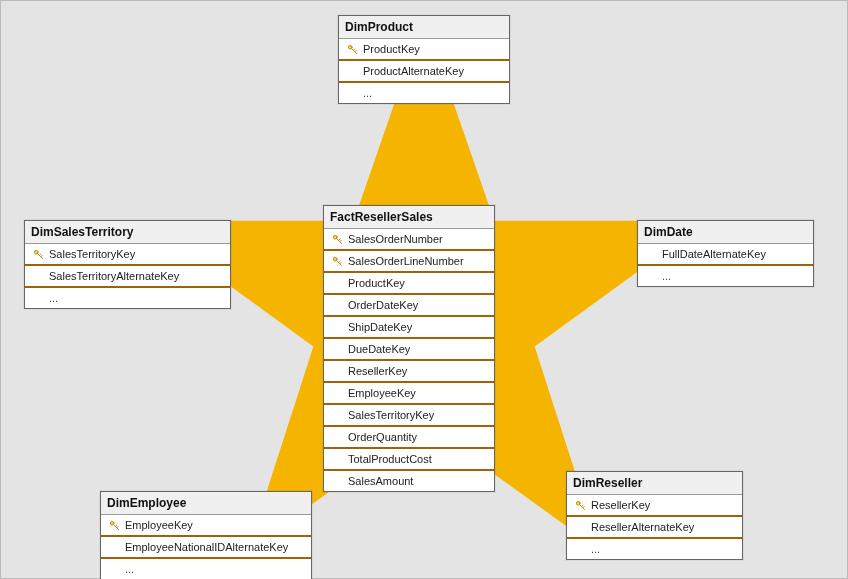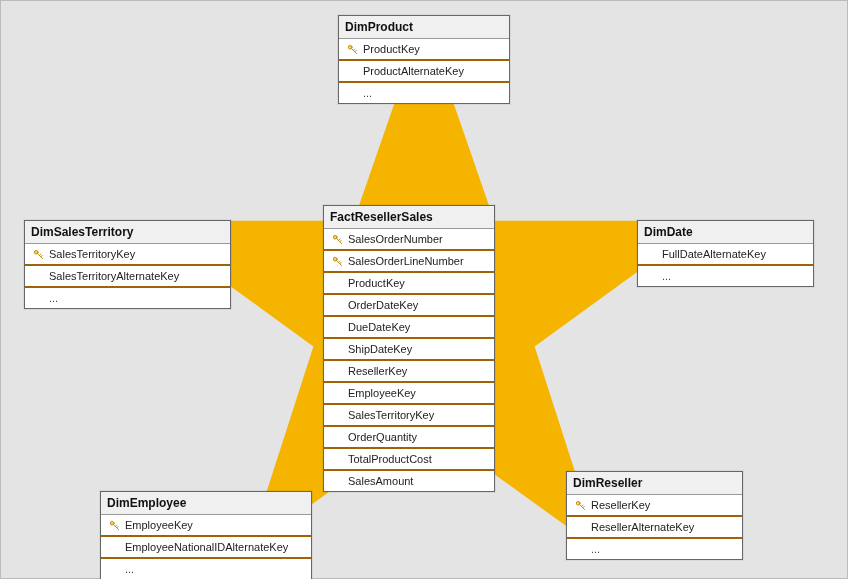--- a/index.html
+++ b/index.html
@@ -147,25 +147,25 @@
         <div class="row">
           <span class="ico key-icon"></span>
           <span class="lbl">ProductKey</span>
         </div>
         <div class="row">
           <span class="ico key-icon"></span>
           <span class="lbl">OrderDateKey</span>
         </div>
         <div class="row">
           <span class="ico key-icon"></span>
+          <span class="lbl">ShipDateKey</span>
+        </div>
+        <div class="row">
+          <span class="ico key-icon"></span>
           <span class="lbl">DueDateKey</span>
-        </div>
-        <div class="row">
-          <span class="ico key-icon"></span>
-          <span class="lbl">ShipDateKey</span>
         </div>
         <div class="row">
           <span class="ico key-icon"></span>
           <span class="lbl">ResellerKey</span>
         </div>
         <div class="row">
           <span class="ico key-icon"></span>
           <span class="lbl">EmployeeKey</span>
         </div>
         <div class="row">

